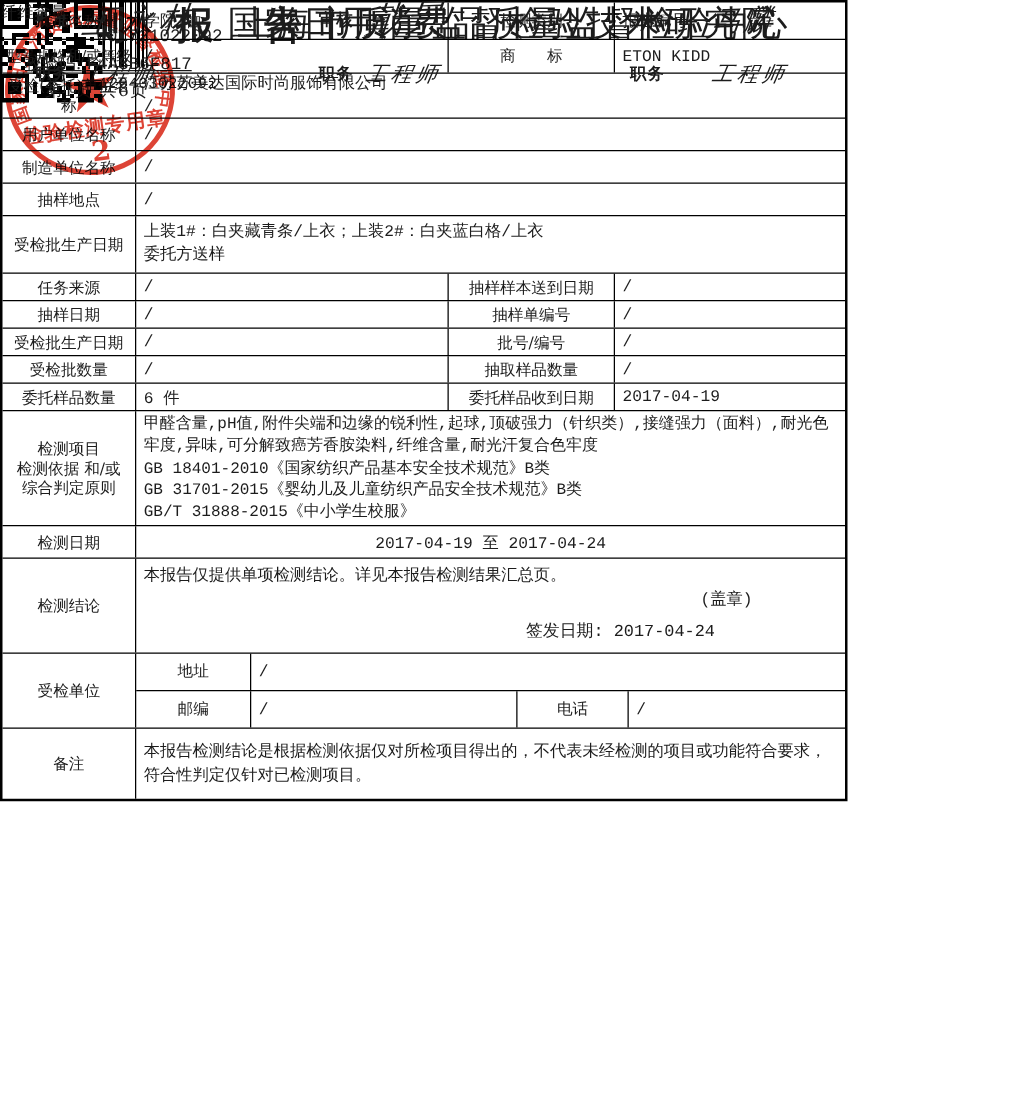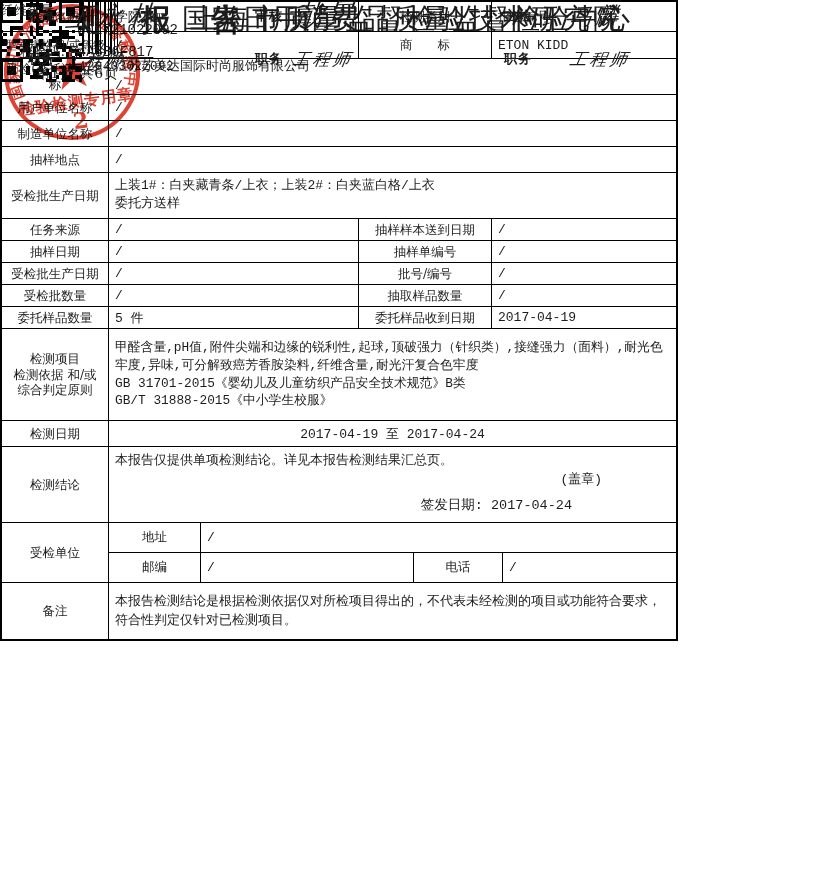--- a/index.html
+++ b/index.html
@@ -400,33 +400,34 @@
 
   <div class="tr" style="height:22px">
     <div class="td lbl w1">受检批数量</div>
     <div class="td val w2">/</div>
     <div class="td lbl w3">抽取样品数量</div>
     <div class="td val w4 lastc">/</div>
   </div>
 
   <div class="tr" style="height:22px">
     <div class="td lbl w1">委托样品数量</div>
-    <div class="td val w2">5 件</div>
+    <div class="td val w2">6 件</div>
     <div class="td lbl w3">委托样品收到日期</div>
     <div class="td val w4 lastc">2017-04-19</div>
   </div>
 
   <div class="tr" style="height:92px">
     <div class="td lbl w1" style="flex-direction:column;justify-content:center">
       <div>检测项目</div>
       <div>检测依据 和/或</div>
       <div>综合判定原则</div>
     </div>
     <div class="td val w4 lastc multi items-val" style="justify-content:center">
       <div>甲醛含量,pH值,附件尖端和边缘的锐利性,起球,顶破强力（针织类）,接缝强力（面料）,耐光色牢度,异味,可分解致癌芳香胺染料,纤维含量,耐光汗复合色牢度</div>
+      <div>GB 18401-2010《国家纺织产品基本安全技术规范》B类</div>
       <div>GB 31701-2015《婴幼儿及儿童纺织产品安全技术规范》B类</div>
       <div>GB/T 31888-2015《中小学生校服》</div>
     </div>
   </div>
 
   <div class="tr" style="height:26px">
     <div class="td lbl w1">检测日期</div>
     <div class="td val w4 lastc center">2017-04-19 至 2017-04-24</div>
   </div>
 

